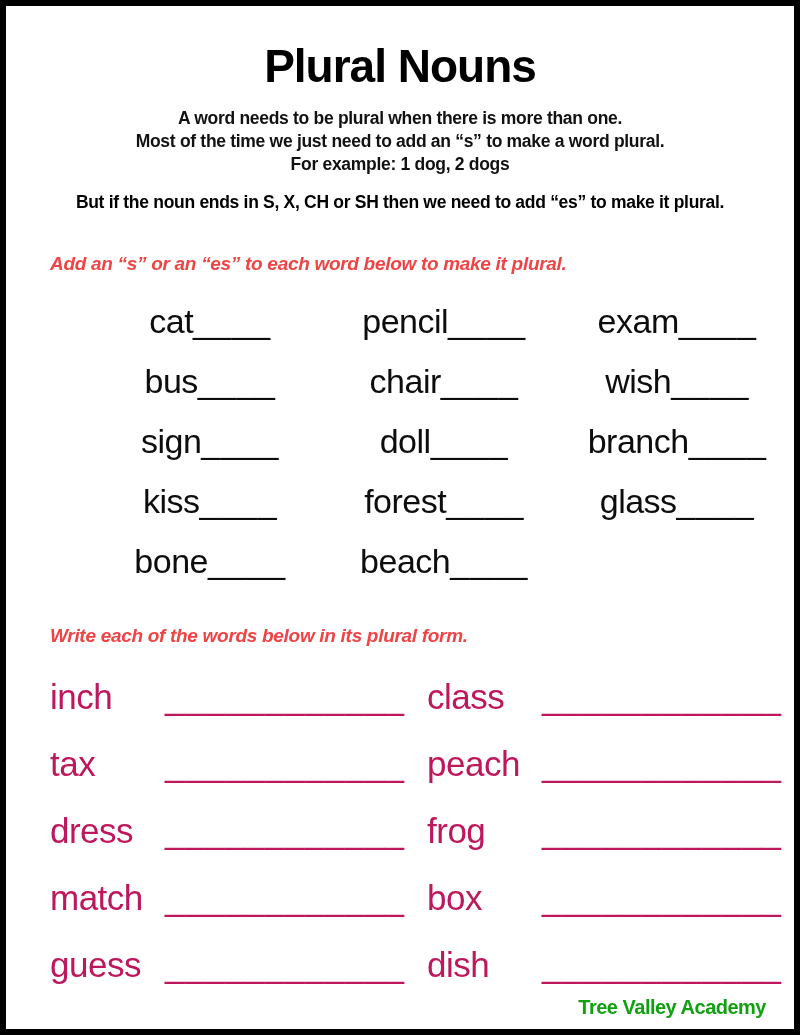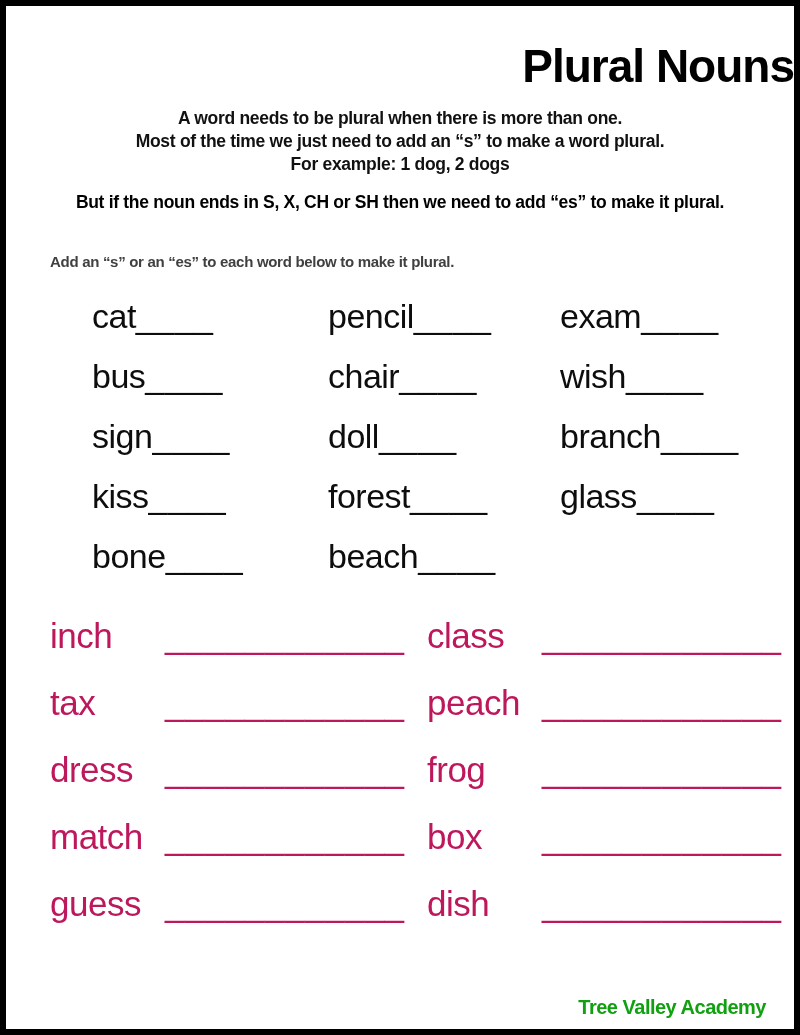--- a/index.html
+++ b/index.html
@@ -8,21 +8,21 @@
     width:800px; height:1035px;
     border:6px solid #000;
     background:#fff;
     font-family:"Liberation Sans", sans-serif;
     color:#1a1a1a;
     overflow:hidden;
     position:relative;
   }
   .title {
     margin-top:34px;
-    text-align:right;
+    text-align:center;
     font-size:46px;
     line-height:52px;
     font-weight:bold;
     letter-spacing:-1px;
     color:#000;
   }
   .intro {
     margin-top:15px;
     text-align:center;
     font-size:17.5px;
@@ -34,34 +34,36 @@
   .note {
     margin-top:15px;
     text-align:center;
     font-size:17.5px;
     line-height:22px;
     font-weight:600;
     letter-spacing:-0.3px;
     color:#000000;
   }
   .instruction {
+    font-style:italic;
     font-weight:bold;
-    font-size:15px;
+    font-size:19px;
     letter-spacing:-0.3px;
-    color:#404040;
+    color:#ef4444;
   }
   .instr1 { margin:40px 0 0 44px; }
   .instr2 { margin:34px 0 0 44px; }
   .grid1 {
     margin:16px 0 0 86px;
     display:grid;
     grid-template-columns:236px 232px auto;
     font-size:34px;
     letter-spacing:-0.5px;
     color:#0d0d0d;
+    text-align:center;
   }
   .grid1 .cell { height:60px; line-height:60px; white-space:nowrap; }
   .grid2 {
     margin:16px 4px 0 44px;
     display:grid;
     grid-template-columns:115px 262px 115px auto;
     font-size:35px;
     letter-spacing:-0.5px;
     color:#be185d;
   }
@@ -103,20 +105,21 @@
     <div class="cell"><span>sign</span><span class="blank">____</span></div>
     <div class="cell"><span>doll</span><span class="blank">____</span></div>
     <div class="cell"><span>branch</span><span class="blank">____</span></div>
     <div class="cell"><span>kiss</span><span class="blank">____</span></div>
     <div class="cell"><span>forest</span><span class="blank">____</span></div>
     <div class="cell"><span>glass</span><span class="blank">____</span></div>
     <div class="cell"><span>bone</span><span class="blank">____</span></div>
     <div class="cell"><span>beach</span><span class="blank">____</span></div>
   </div>
 
+  <div class="instruction instr2">Write each of the words below in its plural form.</div>
 
   <div class="grid2">
     <div>inch</div>
     <div class="blank">____________</div>
     <div>class</div>
     <div class="blank">____________</div>
 
     <div>tax</div>
     <div class="blank">____________</div>
     <div>peach</div>

